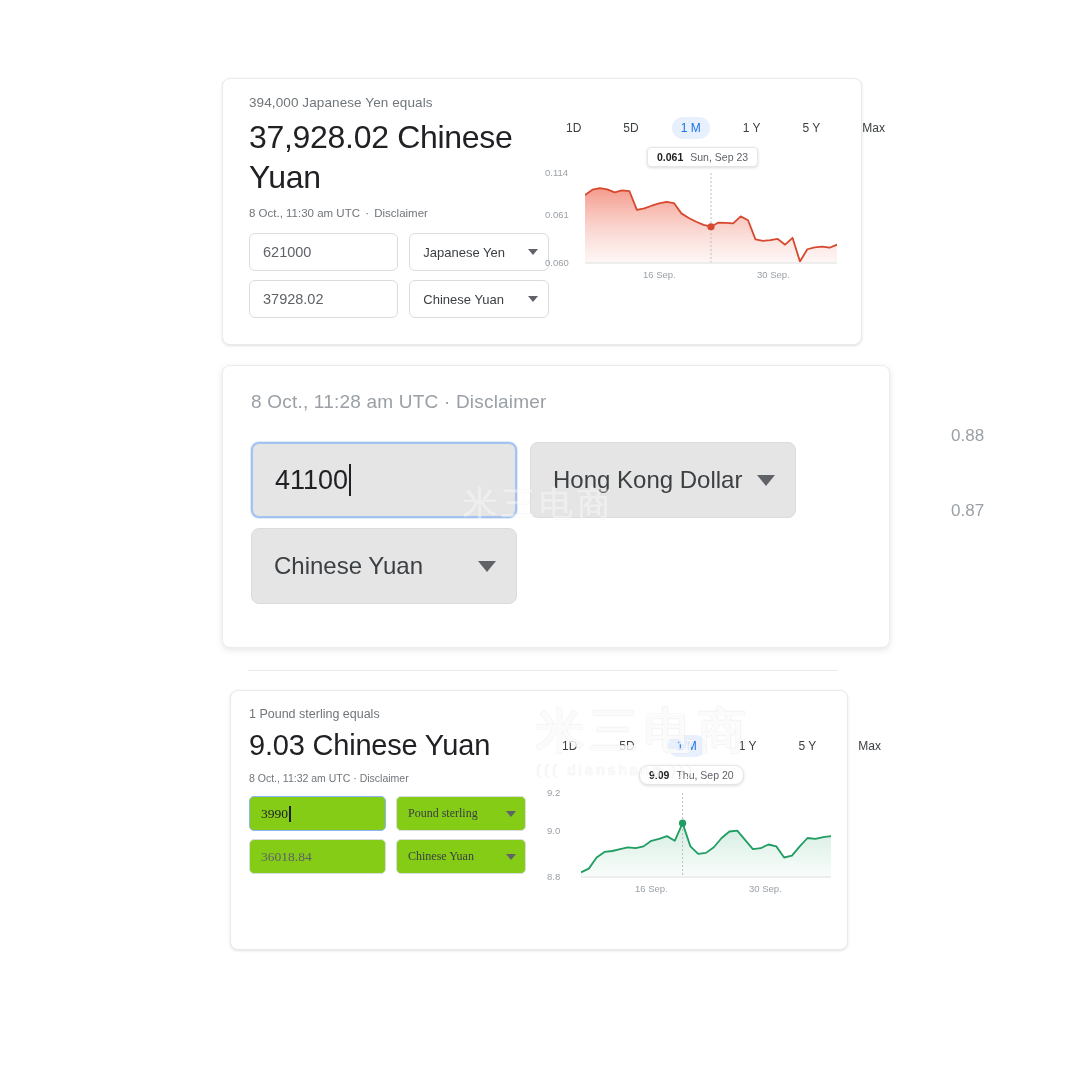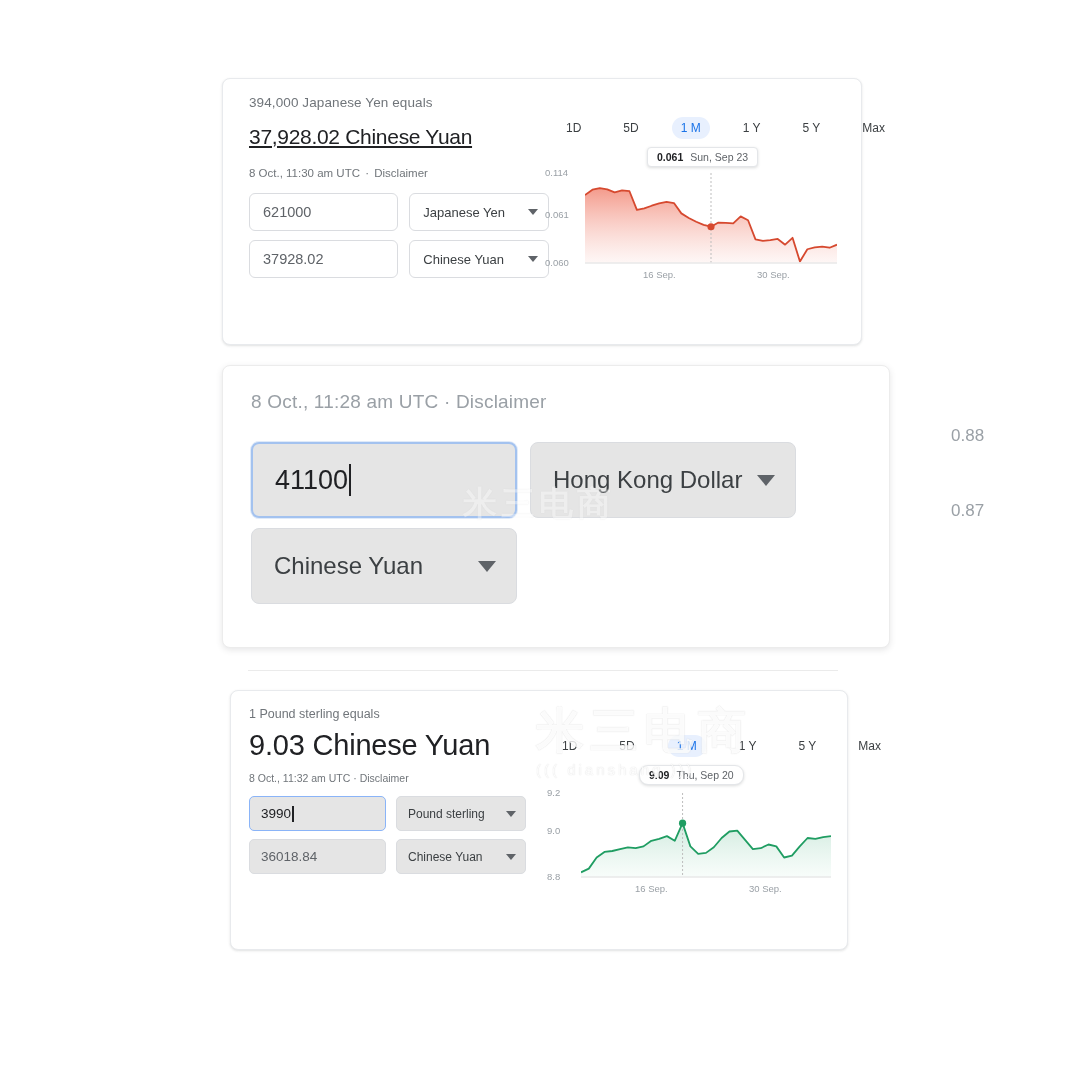--- a/index.html
+++ b/index.html
@@ -30,22 +30,22 @@
 
   
   #card-jpy { left: 222px; top: 78px; width: 640px; height: 267px; }
 
   .c1-left { position: absolute; left: 26px; top: 16px; width: 300px; }
   .c1-eyebrow {
     font-size: 13.5px; color: #70757a; letter-spacing: .1px;
     line-height: 16px; white-space: nowrap;
   }
   .c1-headline {
-    font-size: 21px; color: #202124; line-height: 40px;
-    letter-spacing: -.3px; margin-top: 6px; font-weight: 400; text-decoration: underline;
+    font-size: 32px; color: #202124; line-height: 40px;
+    letter-spacing: -.3px; margin-top: 6px; font-weight: 400;
   }
   .c1-stamp {
     font-size: 11.5px; color: #70757a; margin-top: 9px; line-height: 14px;
     white-space: nowrap;
   }
   .c1-stamp .dot { padding: 0 2px; }
   .c1-stamp .disc { color: #70757a; }
 
   .c1-rows { margin-top: 13px; }
   .c1-row { display: flex; gap: 11px; margin-bottom: 9px; }
@@ -161,23 +161,23 @@
   .c3-eyebrow { font-size: 12.5px; color: #70757a; line-height: 15px; white-space: nowrap; }
   .c3-headline {
     font-size: 29px; color: #202124; line-height: 37px;
     letter-spacing: -.2px; margin-top: 5px; font-weight: 400;
   }
   .c3-stamp { font-size: 10.5px; color: #70757a; margin-top: 8px; line-height: 13px; white-space: nowrap; }
   .c3-rows { margin-top: 11px; }
   .c3-row { display: flex; gap: 10px; margin-bottom: 8px; }
   .c3-fld {
     box-sizing: border-box; height: 35px;
-    border: 1px solid #dadce0; border-radius: 5px; background: #e5e5e5;
+    border: 1px solid #dadce0; border-radius: 5px; background: #84cc16;
     display: flex; align-items: center; padding: 0 11px;
-    font-size: 13.5px; color: #5f6368;
+    font-size: 13.5px; color: #5f6368; font-family: Liberation Serif, serif;
   }
   .c3-fld.amount { width: 137px; }
   .c3-fld.amount.focused { border: 1px solid #8ab4f8; color: #202124; }
   .c3-fld.cur { width: 130px; justify-content: space-between; padding-right: 9px; }
   .c3-fld.cur .lbl { font-size: 12px; color: #3c4043; white-space: nowrap; }
   .cursor-sm {
     display: inline-block; width: 1.5px; height: 16px;
     background: #202124; margin-left: 1px; vertical-align: -3px;
   }
 

